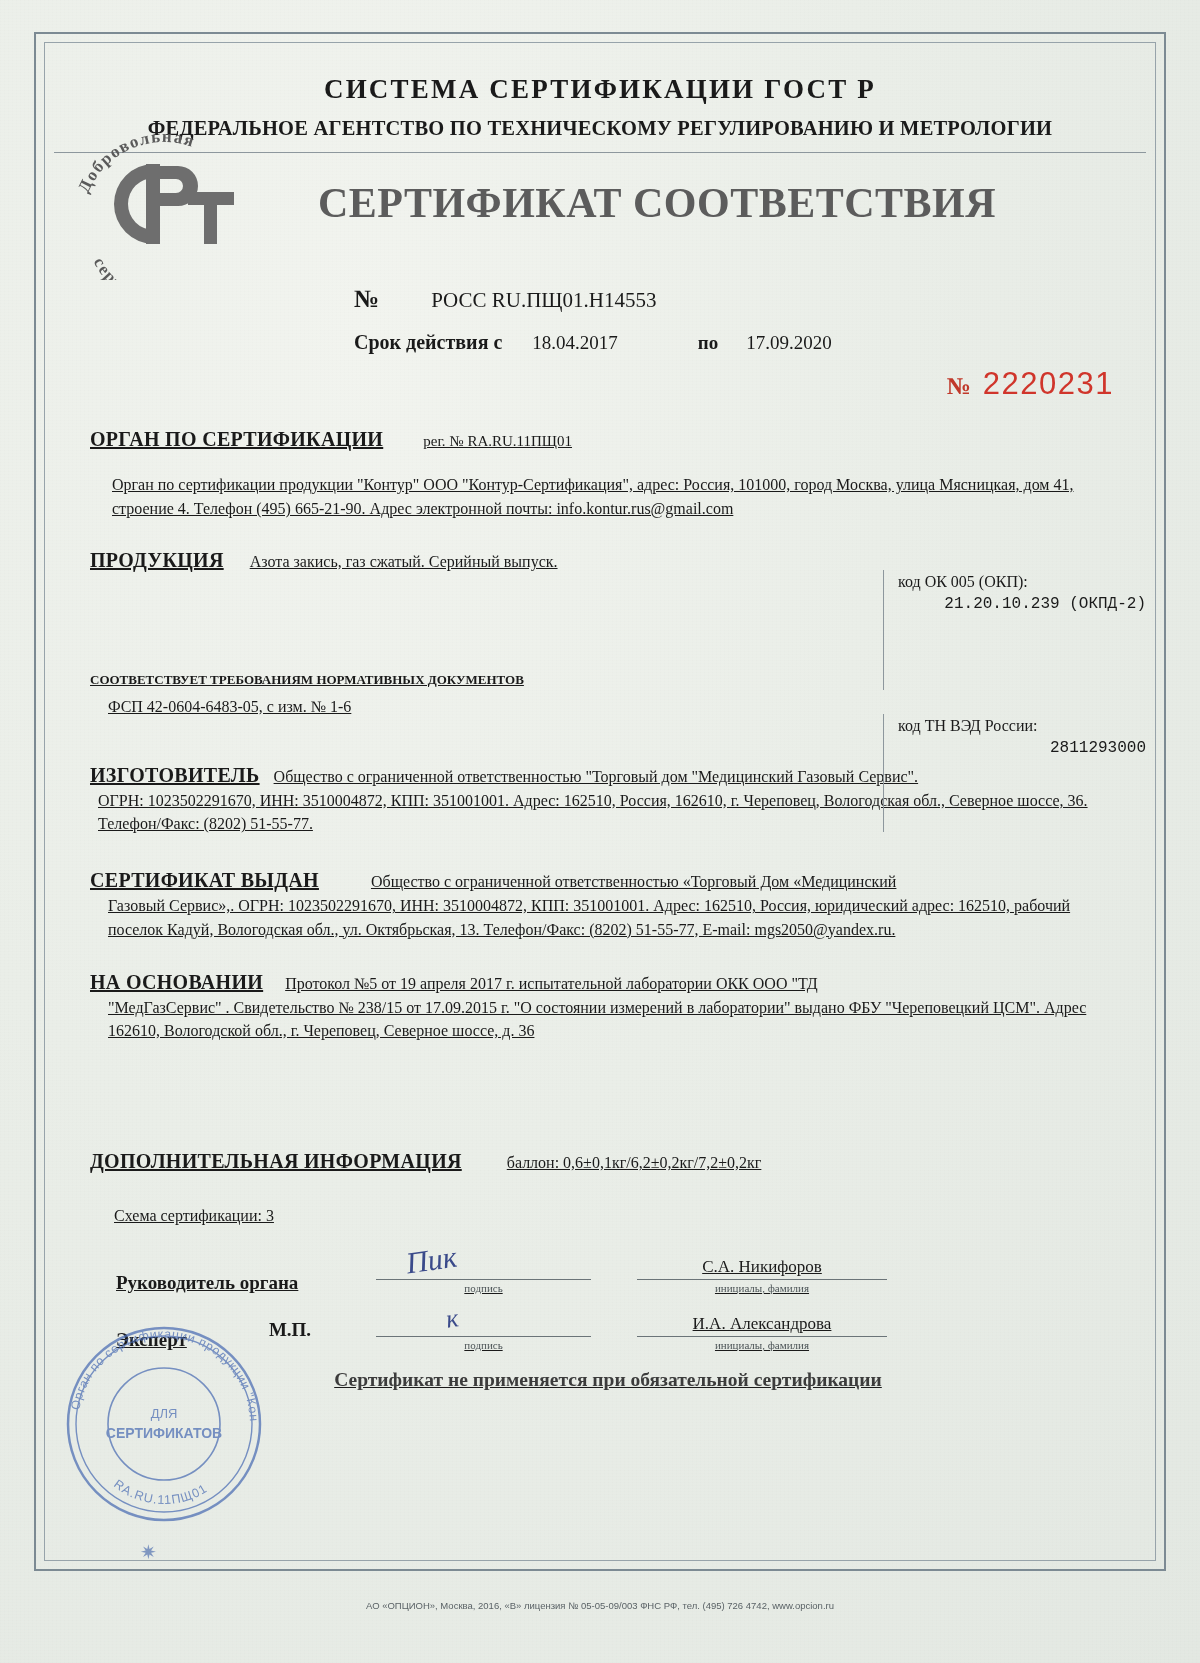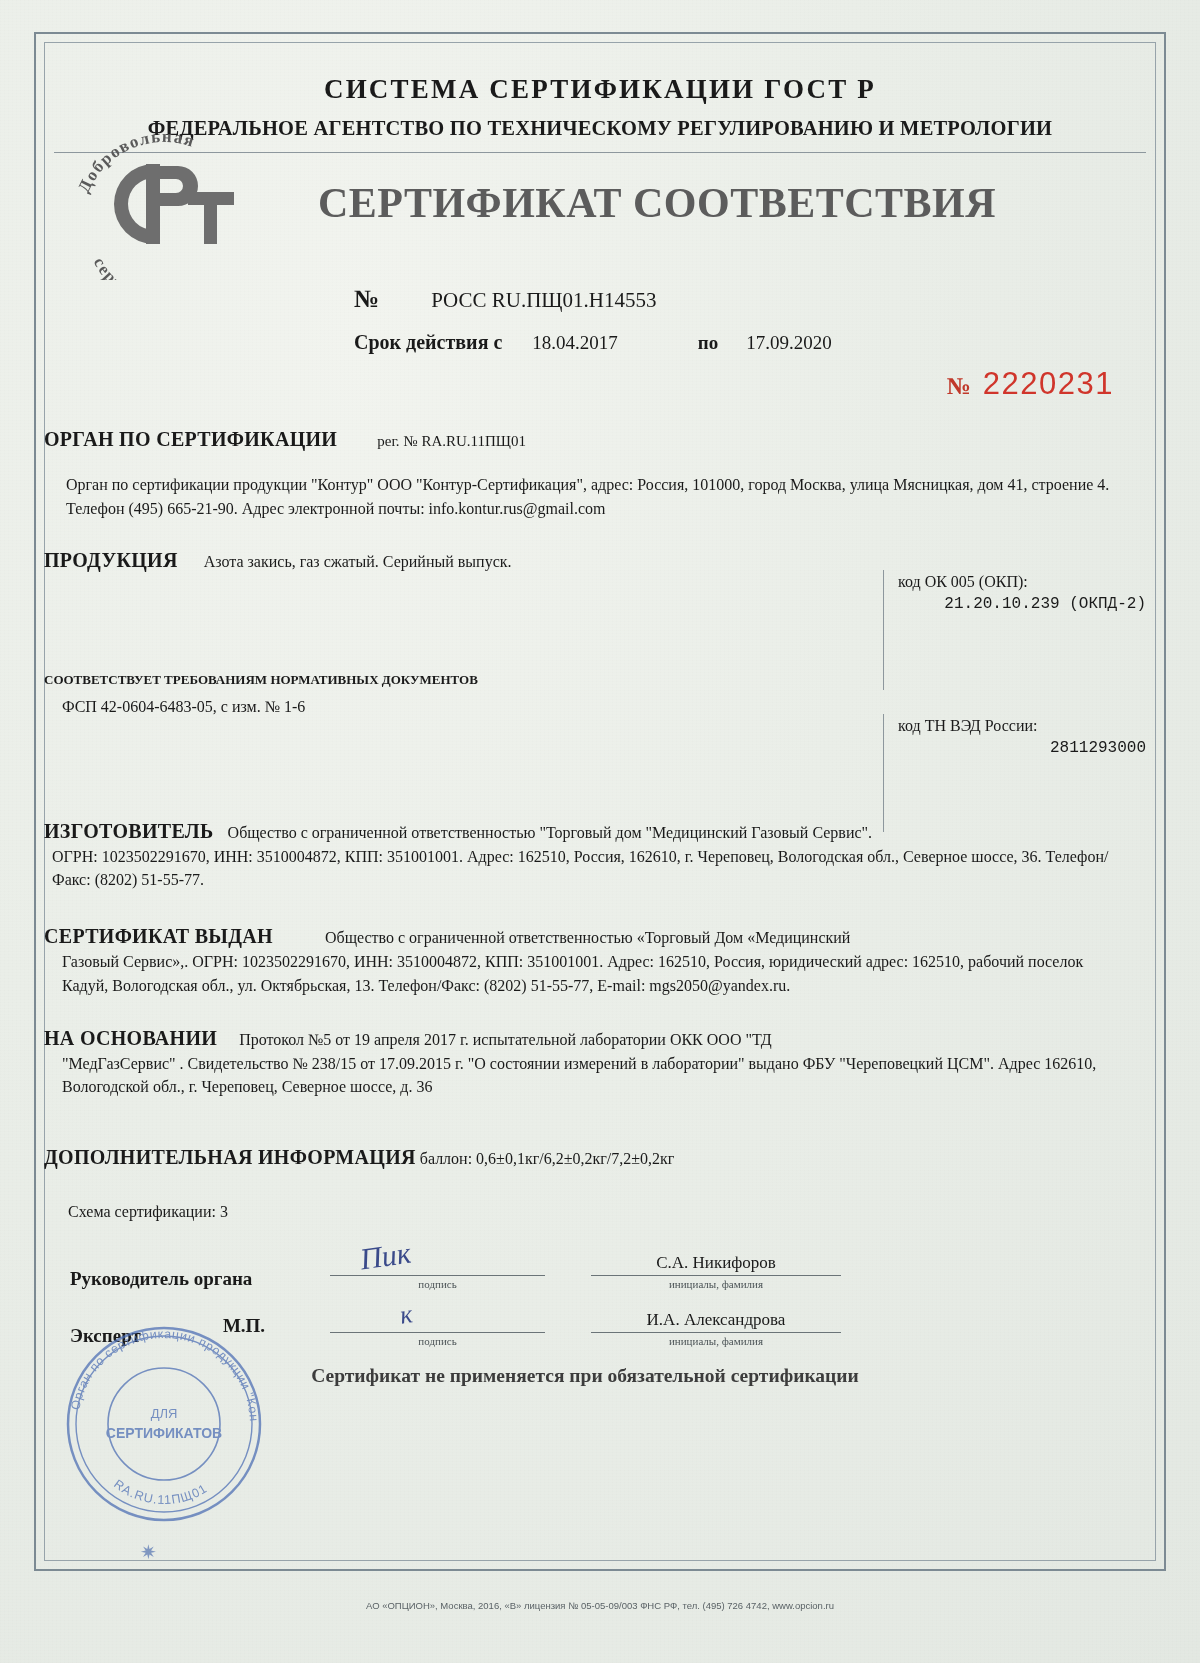--- a/index.html
+++ b/index.html
@@ -128,21 +128,23 @@
   }
   .blank-num {
     font-size: 31px;
     color: #d0352b;
     letter-spacing: 1.5px;
     font-family: "Liberation Sans", sans-serif;
   }
 
   
   .sec {
+    padding-left: 46px;
     padding-right: 30px;
+    text-decoration: underline;
   }
   .lbl-big {
     font-size: 20px;
     font-weight: bold;
     letter-spacing: 0.3px;
   }
 
   .org-row {
     display: flex;
     align-items: baseline;
@@ -192,21 +194,21 @@
     font-size: 13px;
     font-weight: bold;
   }
   .conform-doc {
     margin-top: 10px;
     padding-left: 18px;
     font-size: 16px;
   }
 
   .maker {
-    margin-top: 104px;
+    margin-top: 48px;
   }
   .maker-line1 { display: flex; align-items: baseline; }
   .maker-txt { font-size: 16px; margin-left: 14px; }
   .maker-rest {
     font-size: 16px;
     line-height: 1.45;
     padding-left: 8px;
     margin-top: 2px;
   }
 
@@ -224,23 +226,24 @@
   .basis-line1 { display: flex; align-items: baseline; }
   .basis-txt { font-size: 16px; margin-left: 22px; }
   .basis-rest {
     font-size: 16px;
     line-height: 1.45;
     padding-left: 18px;
     margin-top: 2px;
   }
 
   .addinfo {
-    margin-top: 48px;
+    margin-top: 108px;
     display: flex;
     align-items: baseline;
+    gap: 41px;
   }
   .addinfo-txt { font-size: 16px; margin-left: 4px; }
 
   .scheme {
     margin-top: 34px;
     padding-left: 24px;
     font-size: 16px;
   }
 
   

